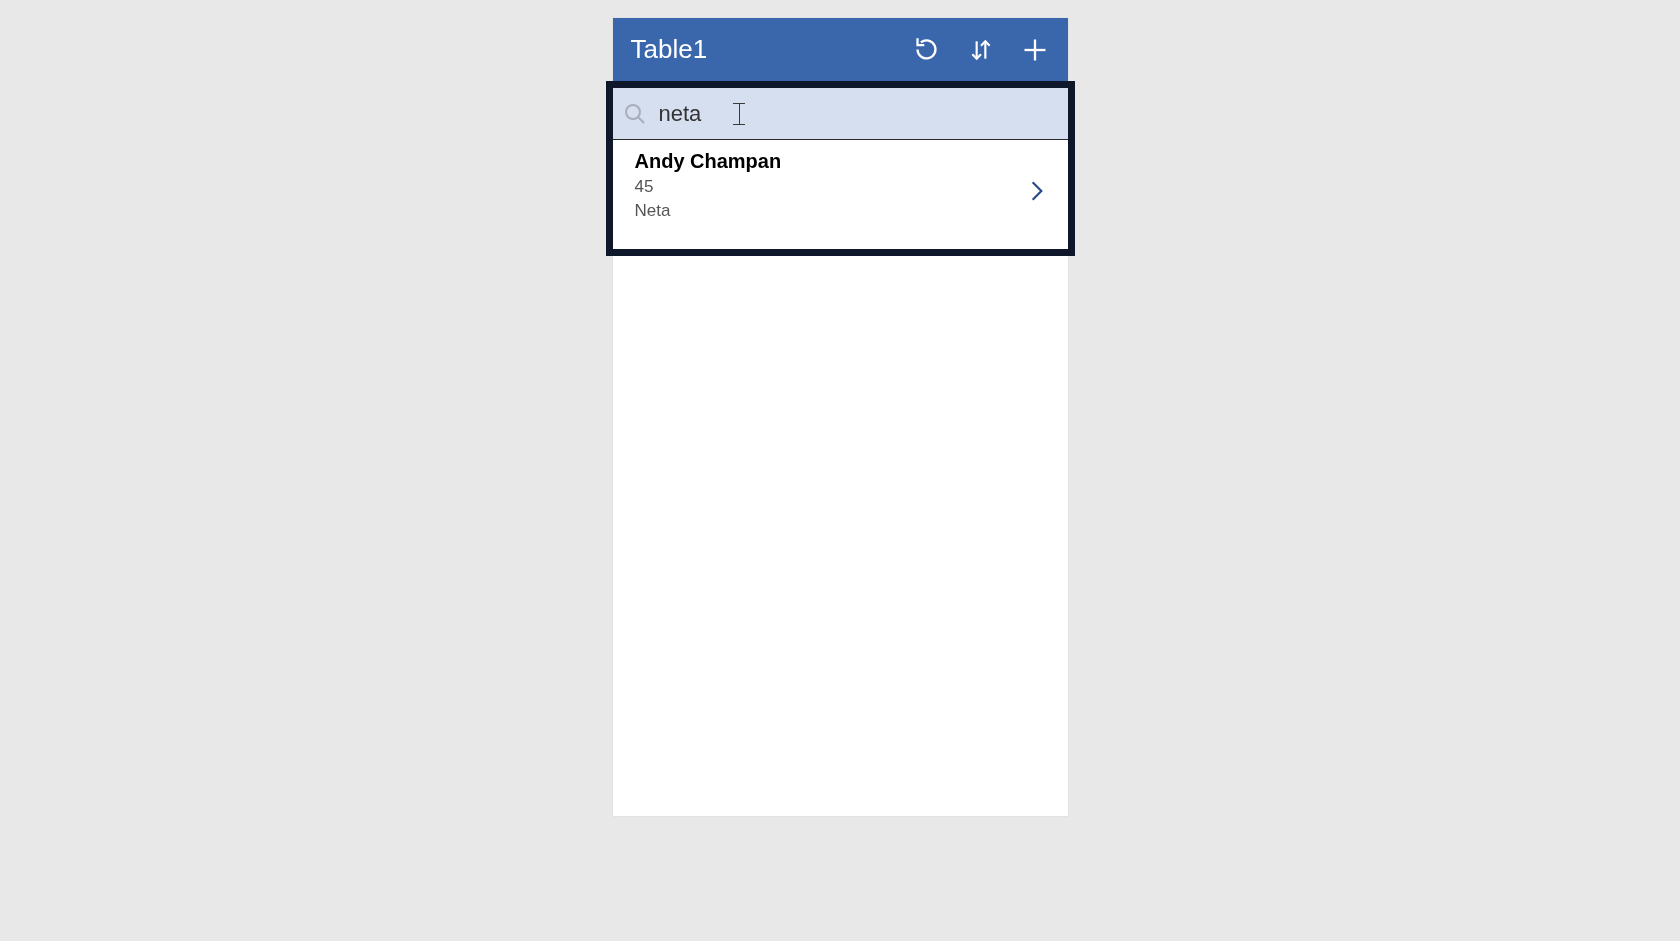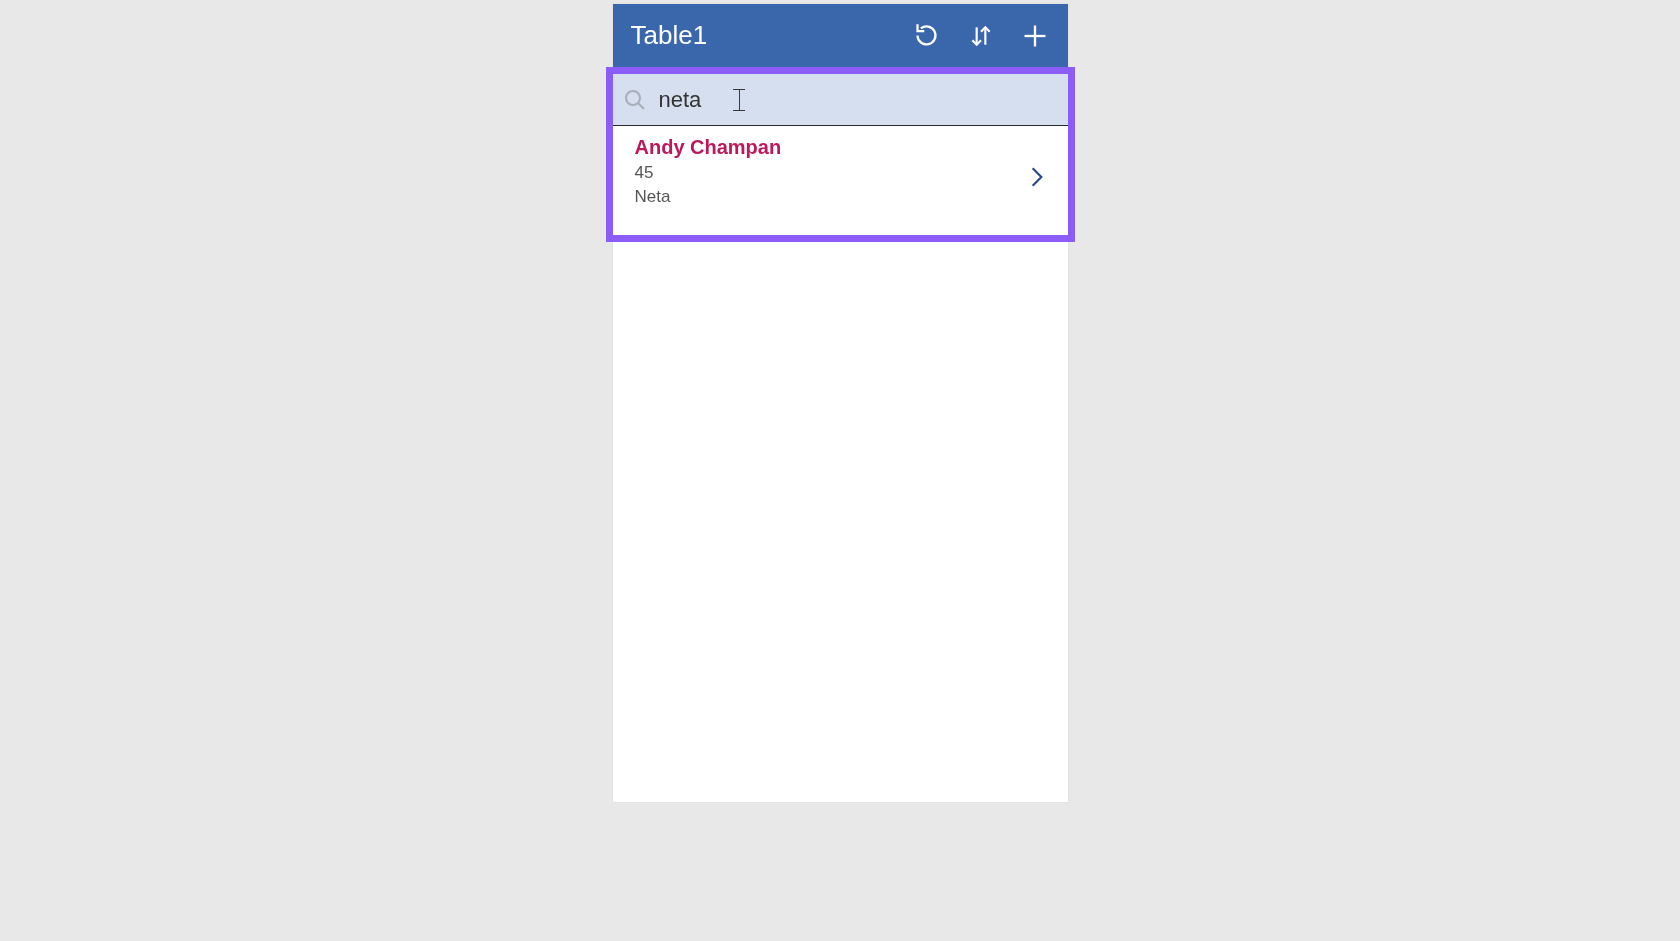--- a/index.html
+++ b/index.html
@@ -12,21 +12,21 @@
       height: 941px;
       background: #e8e8e8;
       font-family: "Segoe UI", Arial, sans-serif;
       display: flex;
       align-items: flex-start;
       justify-content: center;
       overflow: hidden;
     }
     .phone-frame {
       width: 455px;
-      margin-top: 4px;
+      margin-top: 18px;
       background: #fff;
       display: flex;
       flex-direction: column;
       box-shadow: 0 0 1px rgba(0,0,0,0.15);
     }
     .header {
       height: 63px;
       background: #3a66ab;
       display: flex;
       align-items: center;
@@ -51,21 +51,21 @@
       align-items: center;
       justify-content: center;
       cursor: pointer;
       color: #fff;
     }
     .header-icon svg {
       stroke: #fff;
       fill: none;
     }
     .highlight-box {
-      border: 7px solid #8b5cf6;
+      border: 7px solid #0f172a;
       margin: 0 -7px;
       background: #fff;
     }
     .search-row {
       background: #d5dfef;
       height: 52px;
       display: flex;
       align-items: center;
       padding: 0 10px;
       border-bottom: 1px solid #2a2a2a;
@@ -125,21 +125,21 @@
       cursor: pointer;
     }
     .list-item-text {
       display: flex;
       flex-direction: column;
       gap: 2px;
     }
     .item-title {
       font-size: 20px;
       font-weight: 600;
-      color: #be185d;
+      color: #000000;
     }
     .item-line2 {
       font-size: 17px;
       color: #555;
       margin-top: 2px;
     }
     .item-line3 {
       font-size: 17px;
       color: #555;
       margin-top: 2px;

